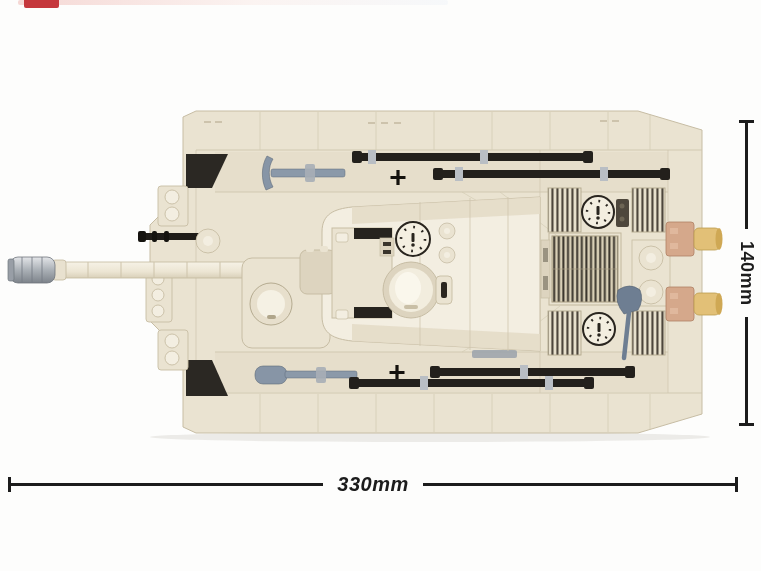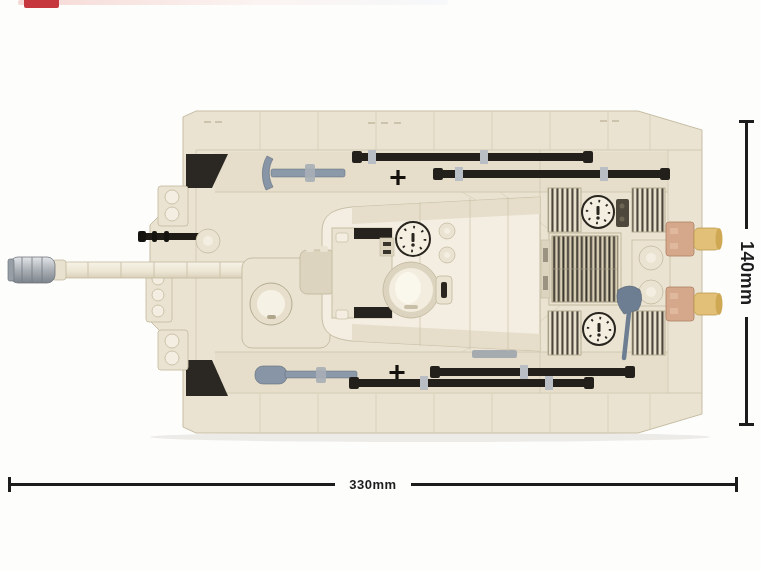--- a/index.html
+++ b/index.html
@@ -22,22 +22,22 @@
   .f-cream{fill:var(--c-tank_cream,#eae3d1);}
   .f-cream-l{fill:var(--c-tank_cream_light,#f3eee1);}
   .f-cream-d{fill:var(--c-tank_cream_dark,#ddd4bf);}
   .f-black{fill:var(--c-track_black,#23201c);}
   .s-seam{stroke:var(--c-seam,#c7bda4);}
   
   .dim-h{position:absolute; left:8px; top:475px; width:730px; height:18px;
          display:flex; align-items:center;}
   .cap-v{width:3px; height:15px; background:var(--c-dim_line,#1c1c1c);}
   .line-h{flex:1; height:3px; background:var(--c-dim_line,#1c1c1c);}
-  .dim-label{padding:0 14px; font-weight:700; font-size:13px; color:var(--c-dim_line,#1c1c1c);
-             letter-spacing:.5px; white-space:nowrap;}
+  .dim-label{padding:0 14px; font-weight:700; font-size:20px; color:var(--c-dim_line,#1c1c1c);
+             letter-spacing:.5px; white-space:nowrap;font-style:italic;}
   .dim-v{position:absolute; left:737px; top:120px; width:18px; height:306px;
          display:flex; flex-direction:column; align-items:center;}
   .cap-h{height:3px; width:15px; background:var(--c-dim_line,#1c1c1c);}
   .line-v{flex:1; width:3px; background:var(--c-dim_line,#1c1c1c);}
   .dim-label-v{padding:12px 0; writing-mode:vertical-rl; font-weight:700; font-size:18px;
                color:var(--c-dim_line,#1c1c1c); letter-spacing:.5px; white-space:nowrap;}
 </style>
 </head>
 <body>
 

